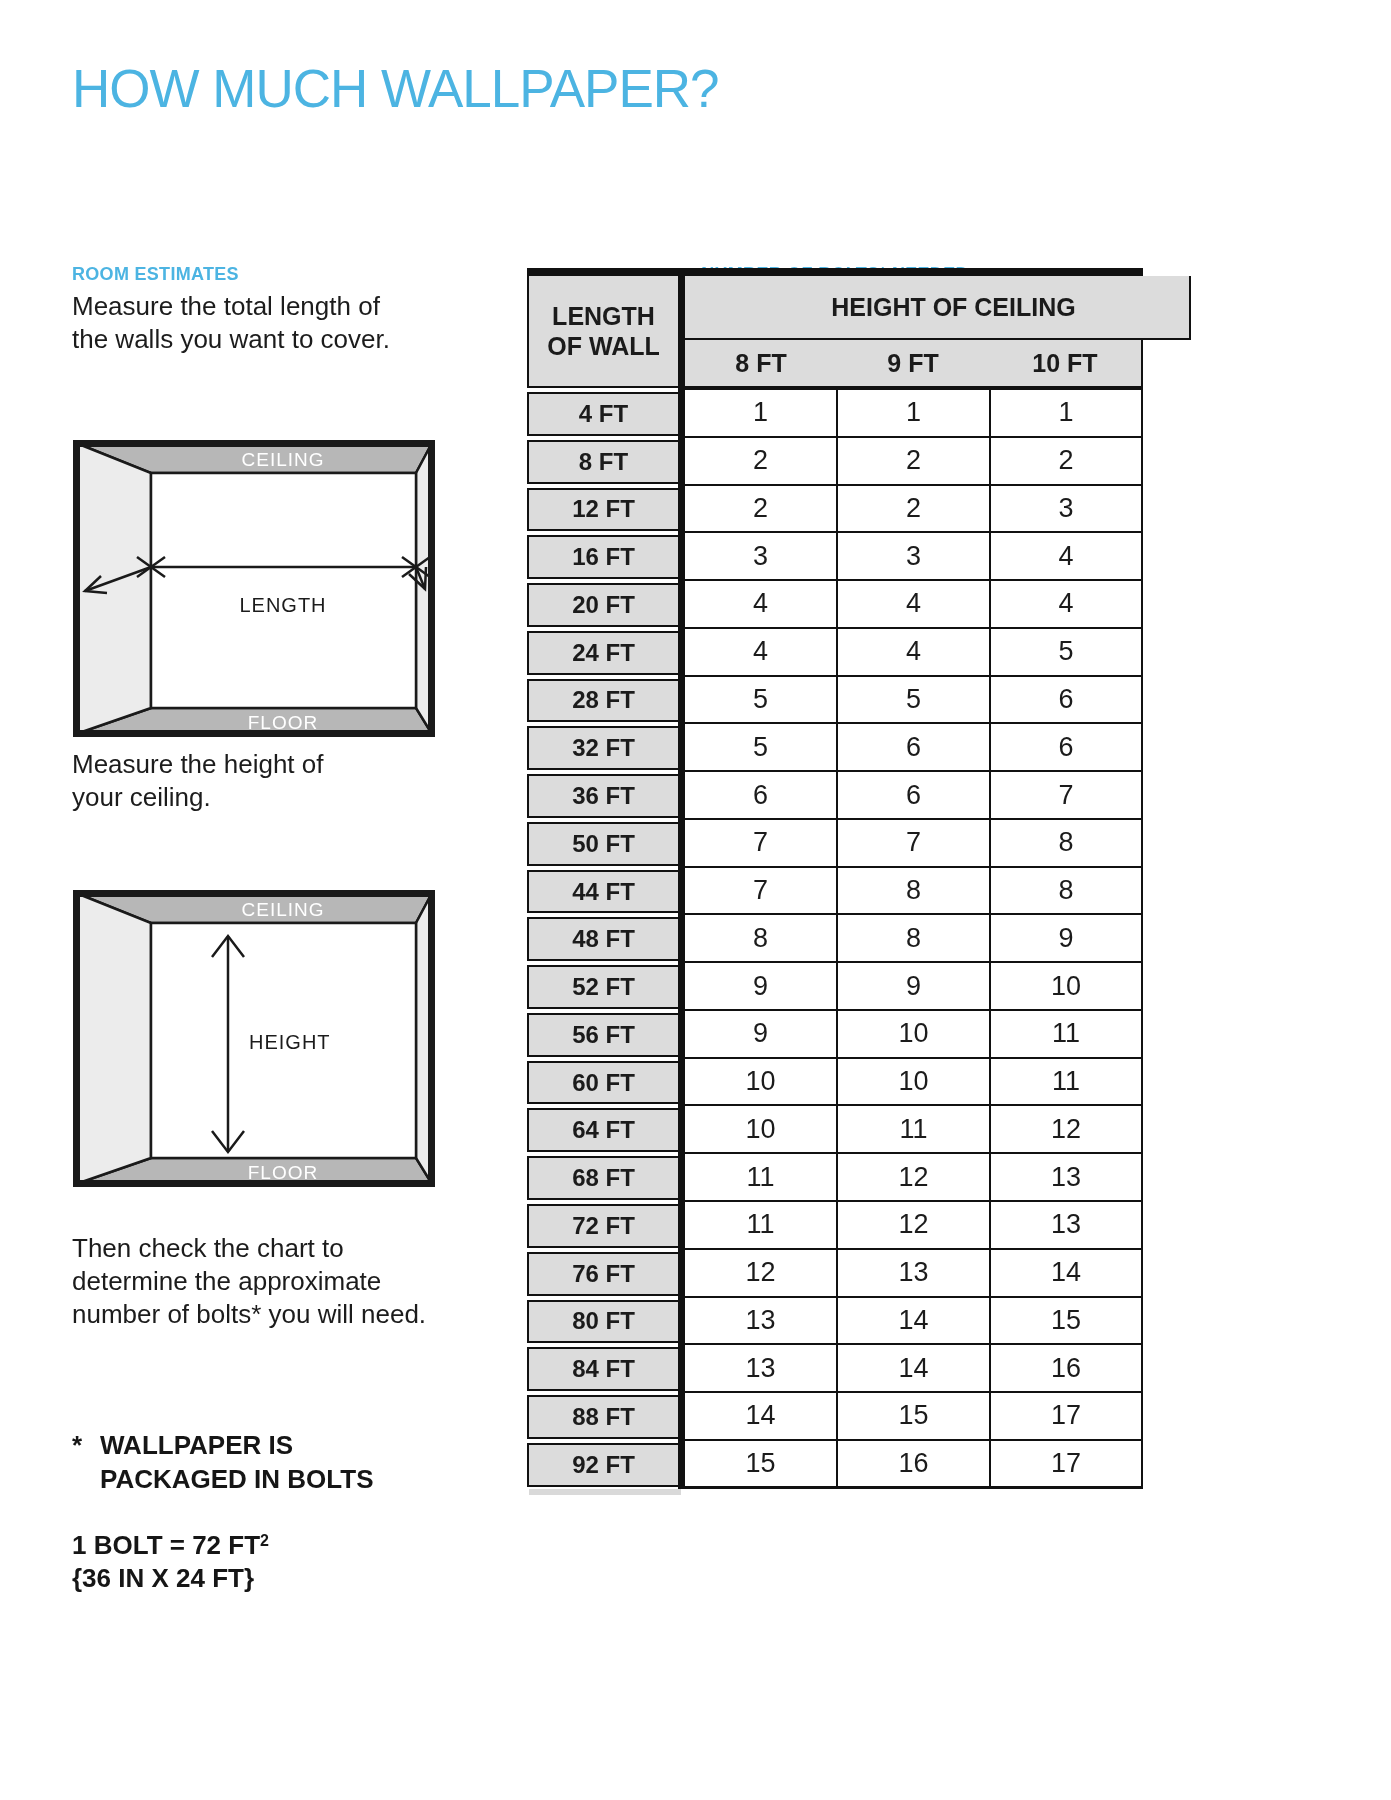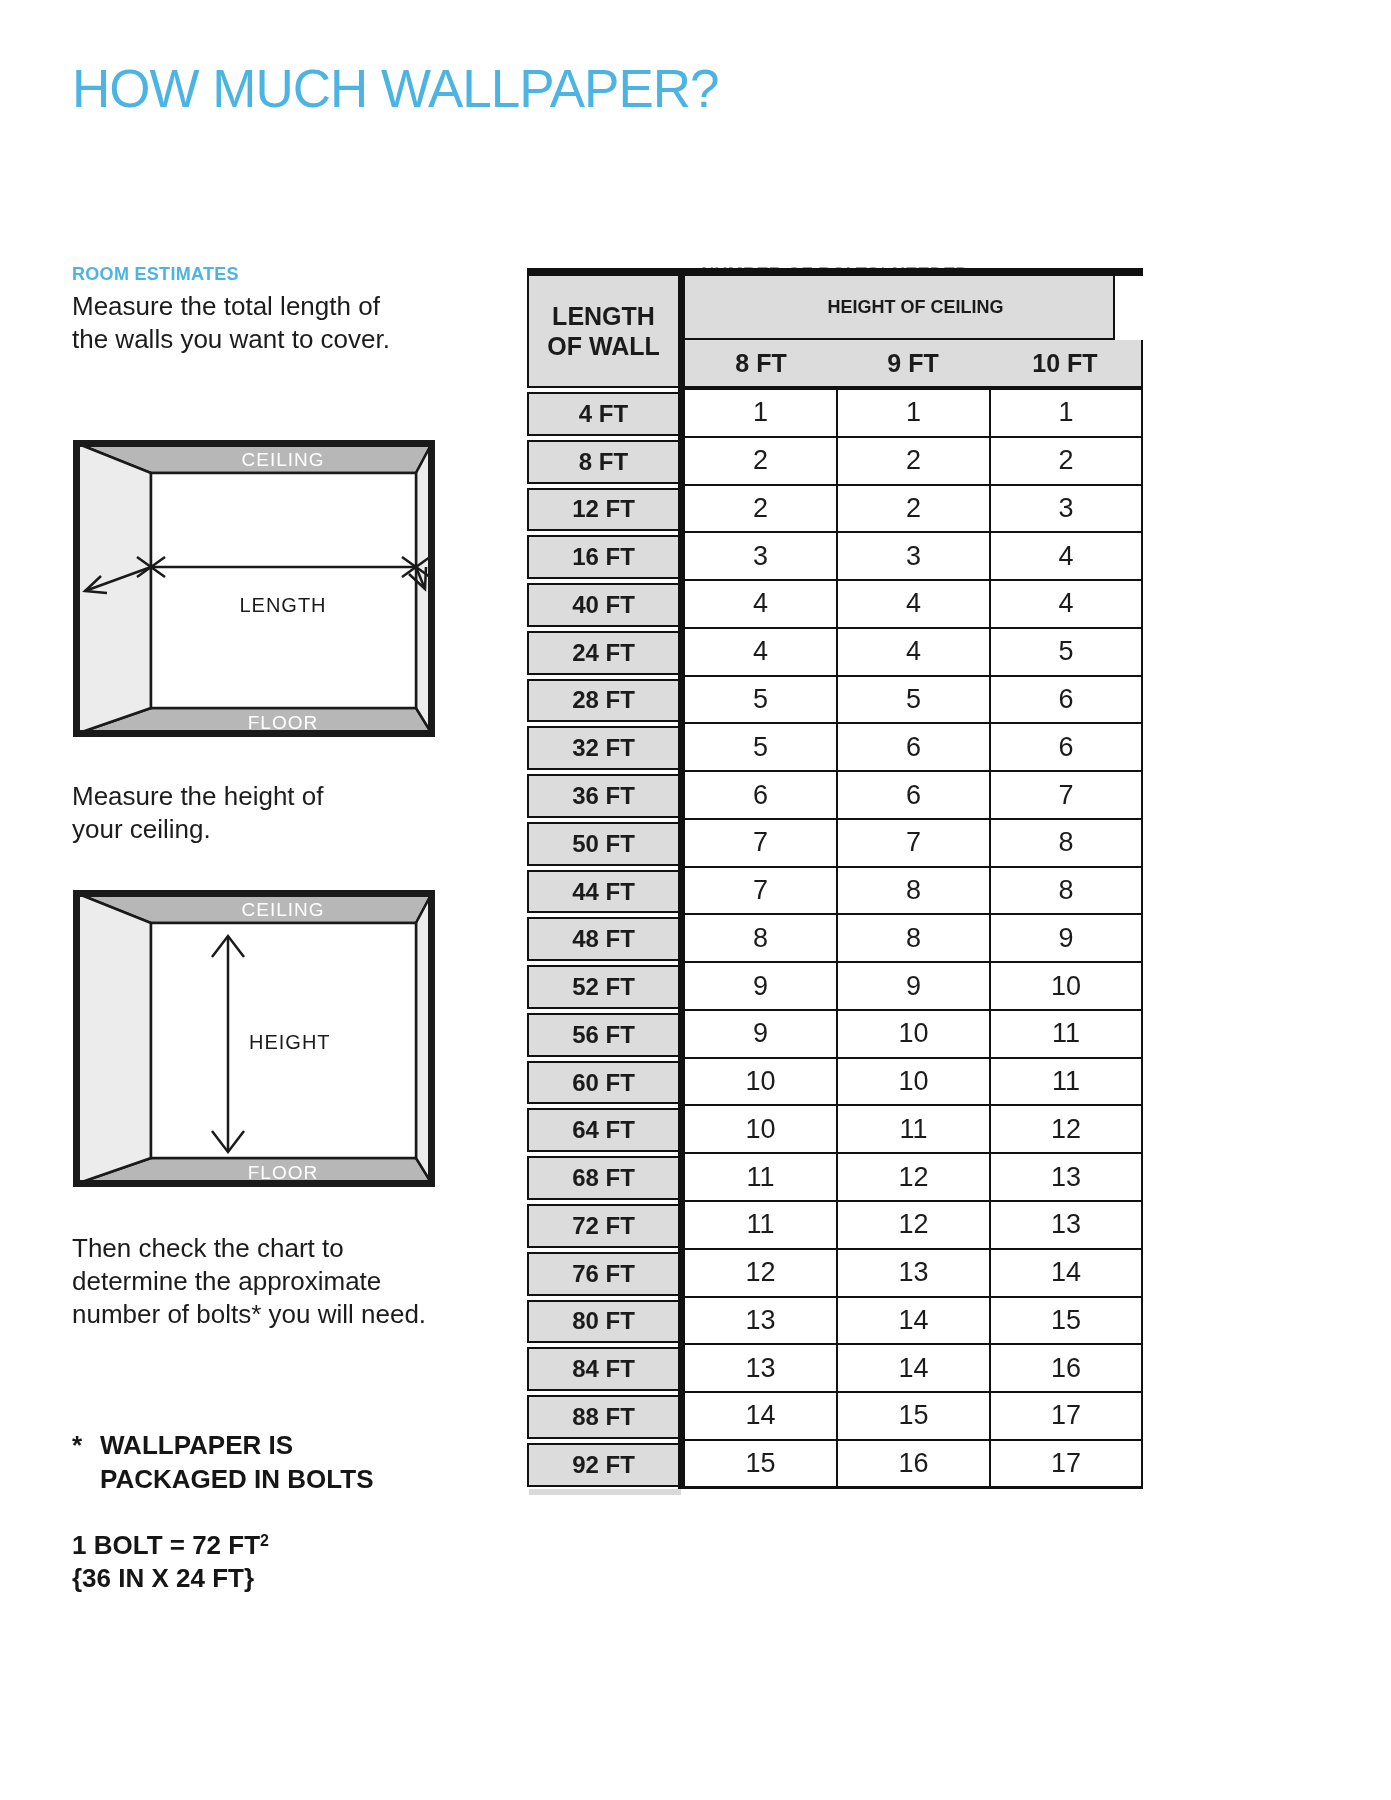--- a/index.html
+++ b/index.html
@@ -13,21 +13,21 @@
     font-size:53px;font-weight:400;letter-spacing:-1px;color:#4cb4e2;
   }
   .blue-hdr{
     font-size:18px;font-weight:700;color:#4cb4e2;letter-spacing:.3px;
   }
   .left-hdr{position:absolute;left:72px;top:264px;}
   .table-hdr{position:absolute;left:527px;top:264px;width:616px;text-align:center;}
   
   .para{position:absolute;left:72px;font-size:26px;line-height:33px;color:#1c1c1c;}
   .p1{top:290px;}
-  .p2{top:780px;}
+  .p2{top:748px;}
   .p3{top:1232px;}
   .fn{position:absolute;left:72px;font-size:26px;font-weight:700;line-height:34px;color:#161616;}
   .fn1{top:1428px;}
   .fn2{top:1524px;line-height:33px;}
   .fn .star{display:inline-block;width:28px;}
   .fn .indent{padding-left:28px;}
   sup.ft2{font-size:16px;vertical-align:8px;font-weight:700;}
   
   .diagram{position:absolute;left:73px;width:362px;height:297px;}
   .d1{top:440px;}
@@ -36,24 +36,24 @@
   .tbl{position:absolute;left:527px;top:268px;width:616px;height:1221px;}
   .topbar{position:absolute;left:0;top:0;width:616px;height:8px;background:#111;}
   .divider{position:absolute;left:151px;top:0;width:7px;height:1221px;background:#111;}
   .len-hdr{
     position:absolute;left:0;top:8px;width:151px;height:112px;background:#dcdcdc;
     border-left:2px solid #111;border-bottom:2px solid #111;box-sizing:border-box;
     display:flex;flex-direction:column;align-items:center;justify-content:center;
     font-size:25px;font-weight:700;line-height:30px;text-align:center;
   }
   .grp-hdr{
-    position:absolute;left:158px;top:8px;width:430px;height:64px;background:#dcdcdc;
+    position:absolute;left:158px;top:8px;width:506px;height:64px;background:#dcdcdc;
     border-bottom:2px solid #111;border-right:2px solid #111;box-sizing:border-box;
     display:flex;align-items:center;justify-content:center;
-    font-size:18px;font-weight:700;padding-left:33px;
+    font-size:25px;font-weight:700;padding-left:33px;
   }
   .sub-hdrs{
     position:absolute;left:158px;top:72px;width:458px;height:50px;background:#dcdcdc;
     border-bottom:4px solid #111;border-right:2px solid #111;box-sizing:border-box;
     display:grid;grid-template-columns:1fr 1fr 1fr;
   }
   .sub-hdr{display:flex;align-items:center;justify-content:center;font-size:25px;font-weight:700;}
   .tbody{position:absolute;left:0;top:122px;width:616px;}
   .trow{display:grid;grid-template-columns:158px 153px 153px 152px;height:47.78px;}
   .lbl{padding:2px 7px 2px 0;box-sizing:border-box;}
@@ -196,21 +196,21 @@
     <div class="lbl">
             <div class="lbl-box">16 FT</div>
           </div>
     <div class="val">3</div>
     <div class="val">3</div>
     <div class="val">4</div>
   </div>
 
   <div class="trow">
     <div class="lbl">
-            <div class="lbl-box">40 FT</div>
+            <div class="lbl-box">20 FT</div>
           </div>
     <div class="val">4</div>
     <div class="val">4</div>
     <div class="val">4</div>
   </div>
 
   <div class="trow">
     <div class="lbl">
             <div class="lbl-box">24 FT</div>
           </div>

